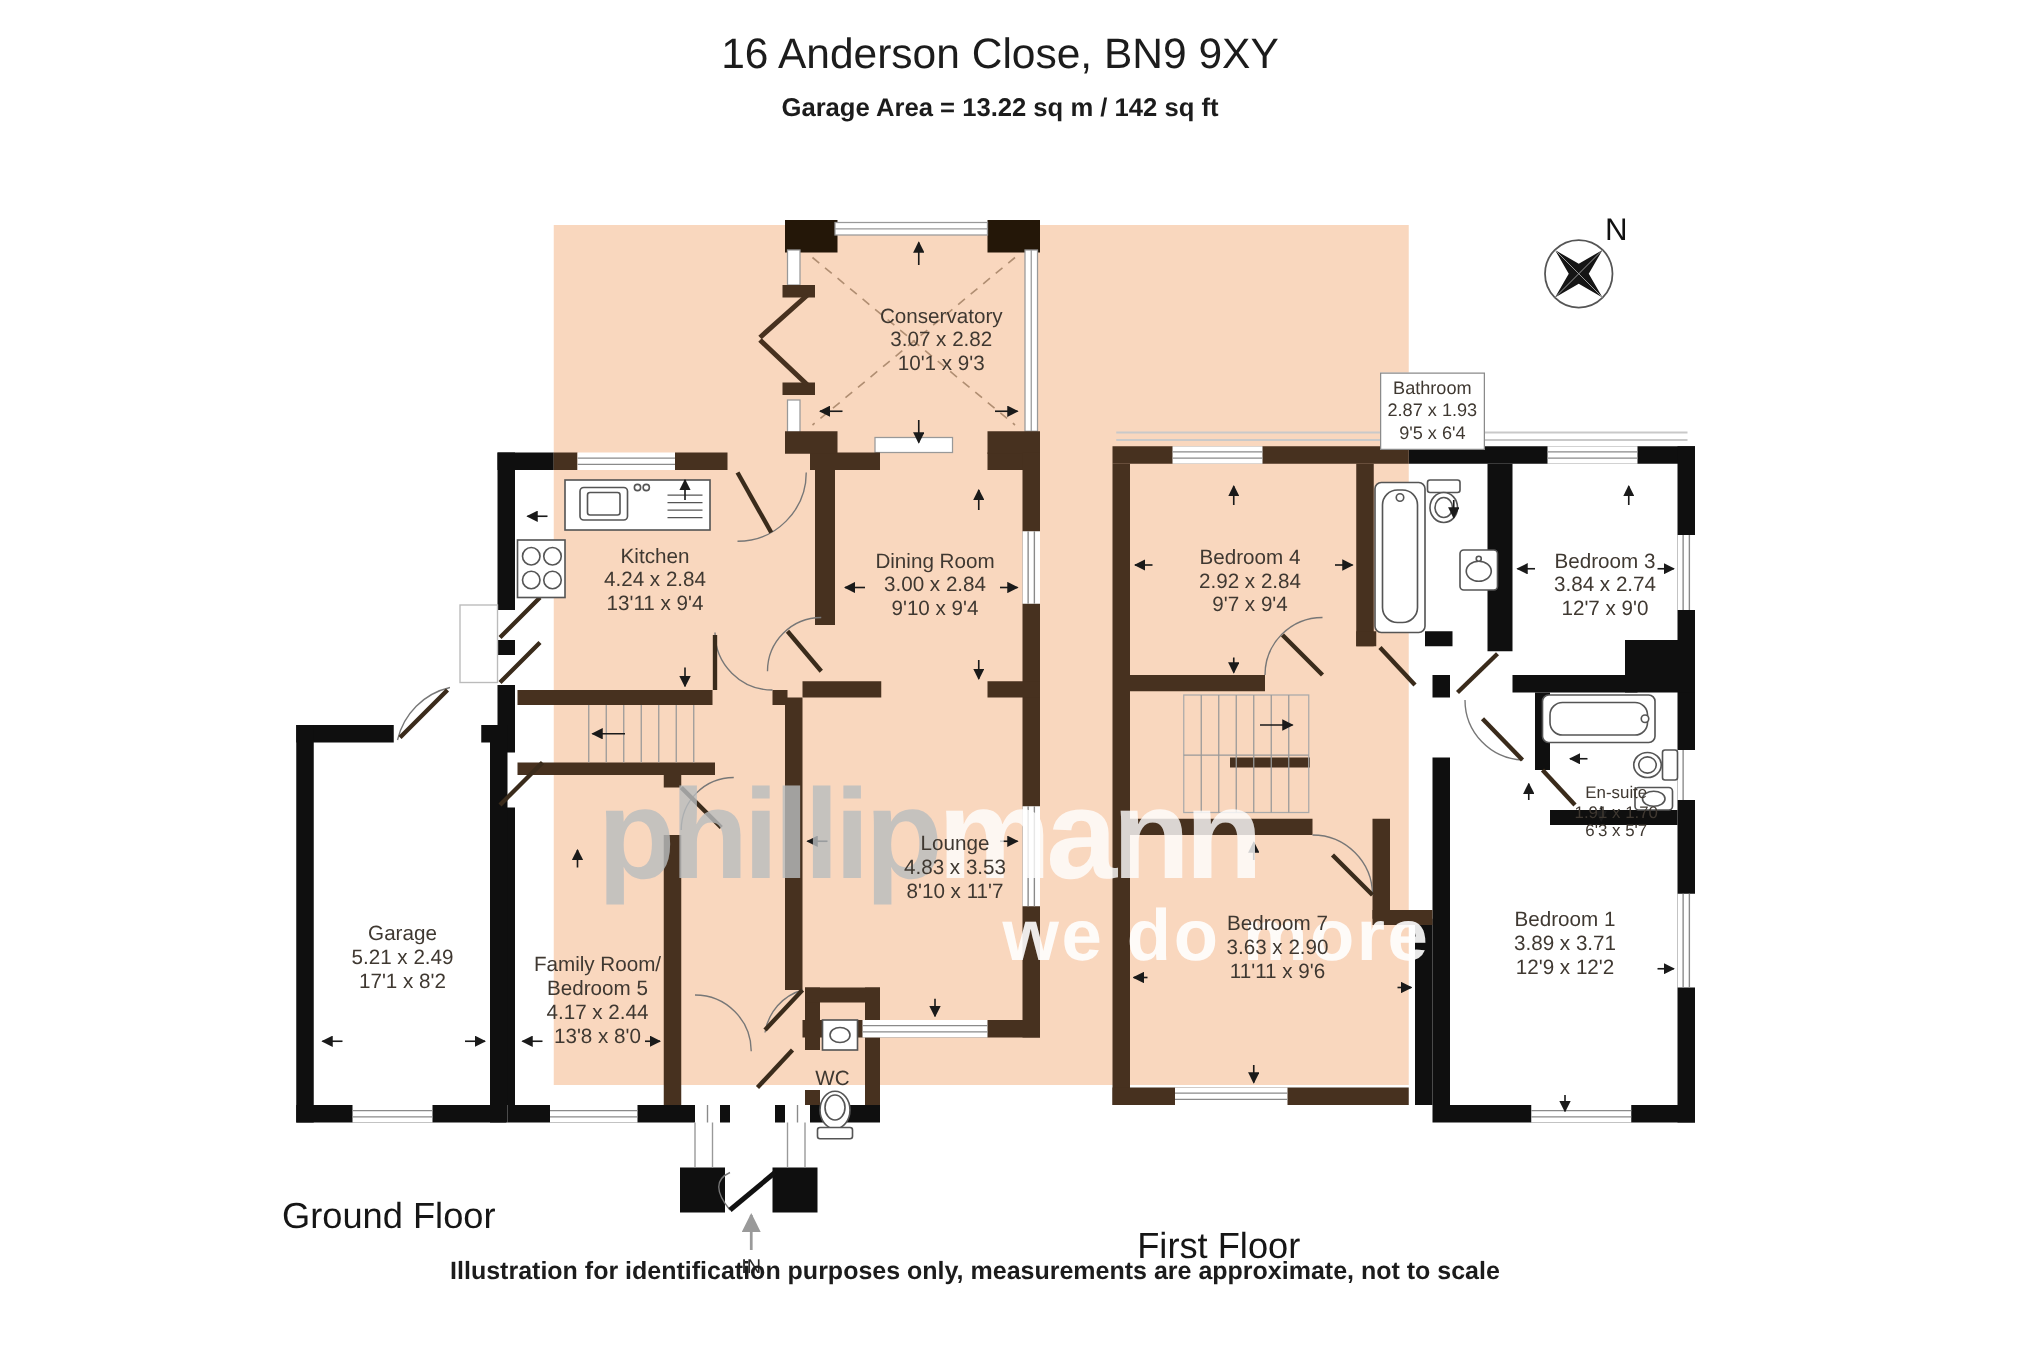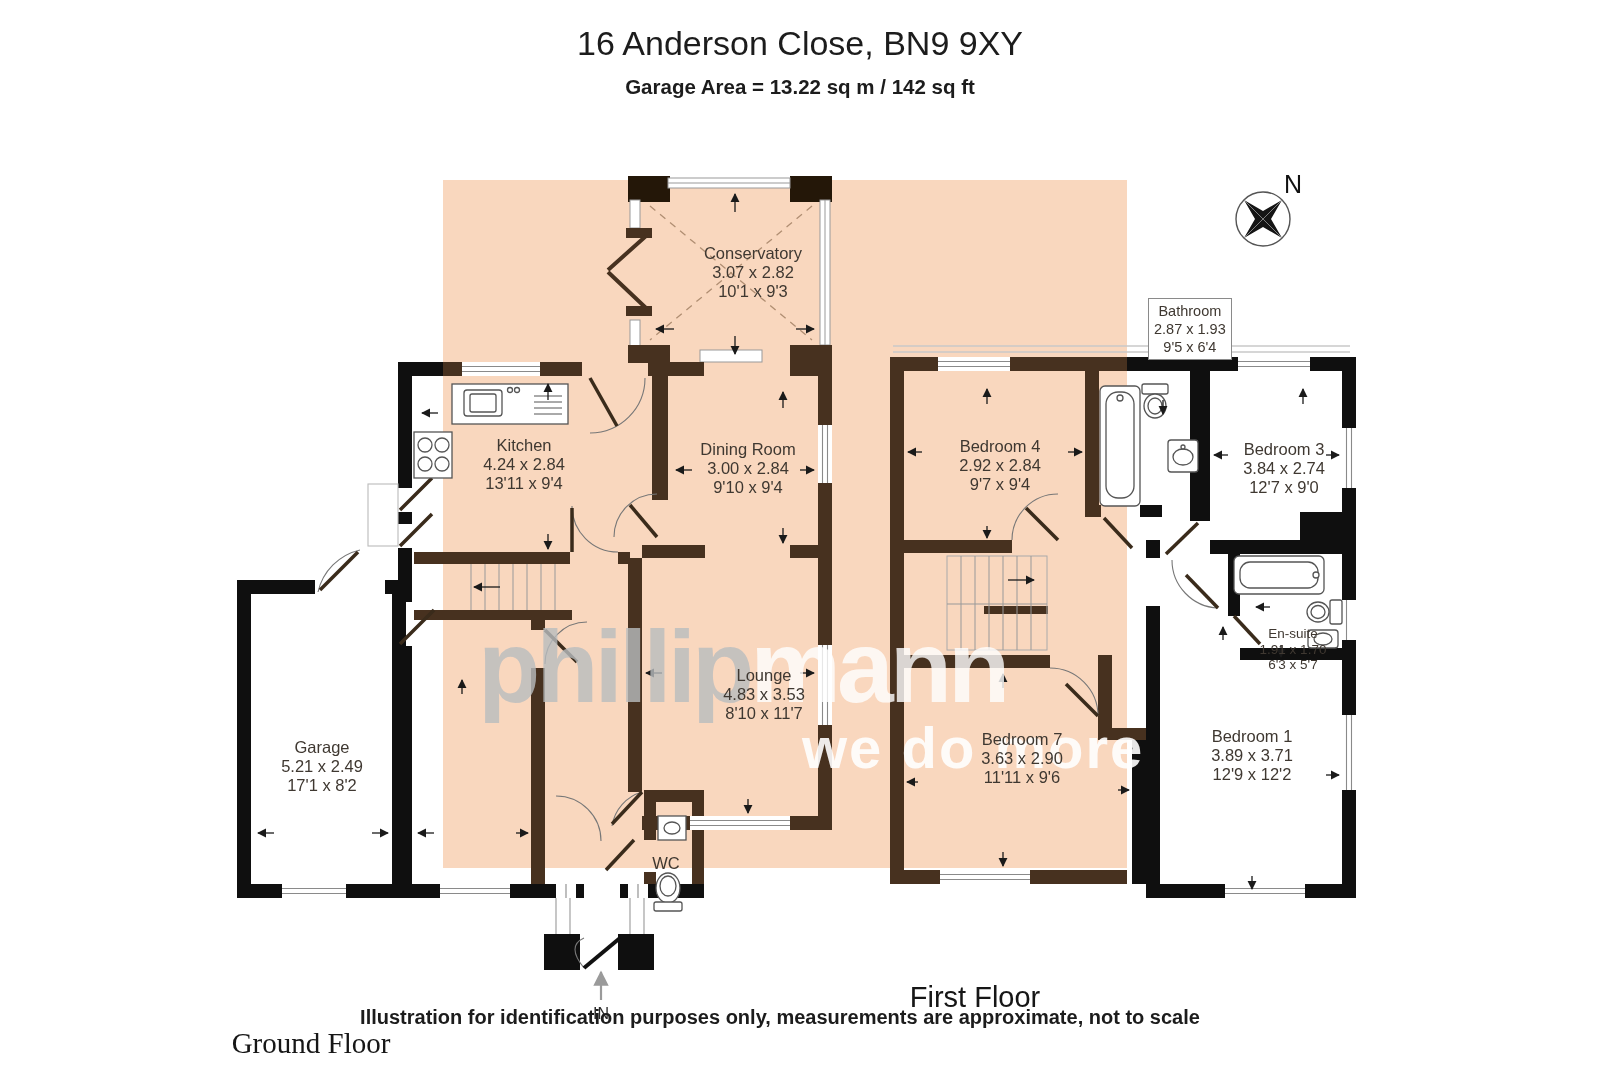--- a/index.html
+++ b/index.html
@@ -8,21 +8,21 @@
   .hdr{position:absolute;left:0;width:1600px;text-align:center;}
   .title{top:24px;font-size:34px;letter-spacing:0;}
   .subs{top:72px;font-size:20.5px;font-weight:bold;line-height:29px;}
   .footer{position:absolute;left:0;width:1560px;top:1006px;text-align:center;
           font-size:20px;font-weight:bold;}
   svg.plan{position:absolute;left:0;top:0;}
   .rl{position:absolute;transform:translateX(-50%);text-align:center;color:#3f3831;
       font-size:16.5px;line-height:19px;white-space:nowrap;}
   .rl span{display:block;}
   .boxlab{position:absolute;background:#fff;border:1px solid #8a8a8a;color:#3f3831;
-          font-size:14.5px;line-height:18px;text-align:center;padding:3px 5px;white-space:nowrap;margin-left:44px;}
+          font-size:14.5px;line-height:18px;text-align:center;padding:3px 5px;white-space:nowrap;}
   .boxlab span{display:block;}
   .small{font-size:13.5px;line-height:15.5px;}
   .floorlab{position:absolute;transform:translateX(-50%);font-size:29px;color:#161616;white-space:nowrap;}
   .inlab{position:absolute;transform:translateX(-50%);font-size:16px;color:#2a2a2a;}
   .nlab{position:absolute;font-size:25px;color:#111;}
 </style>
 </head>
 <body>
 
 <div class="canvas">
@@ -328,20 +328,26 @@
   <div class="rl" style="left:748px;top:666px;margin-left:16px;">
     <span>Lounge</span>
     <span>4.83 x 3.53</span>
     <span>8'10 x 11'7</span>
   </div>
   <div class="rl" style="left:322px;top:738px;">
     <span>Garage</span>
     <span>5.21 x 2.49</span>
     <span>17'1 x 8'2</span>
   </div>
+  <div class="rl" style="left:478px;top:763px;">
+    <span>Family Room/</span>
+    <span>Bedroom 5</span>
+    <span>4.17 x 2.44</span>
+    <span>13'8 x 8'0</span>
+  </div>
   <div class="rl" style="left:666px;top:854px;">
     <span>WC</span>
   </div>
   <div class="boxlab" style="left:1104px;top:298px;">
     <span>Bathroom</span>
     <span>2.87 x 1.93</span>
     <span>9'5 x 6'4</span>
   </div>
   <div class="rl" style="left:1000px;top:437px;">
     <span>Bedroom 4</span>
@@ -362,20 +368,20 @@
     <span>En-suite</span>
     <span>1.91 x 1.70</span>
     <span>6'3 x 5'7</span>
   </div>
   <div class="rl" style="left:1252px;top:727px;">
     <span>Bedroom 1</span>
     <span>3.89 x 3.71</span>
     <span>12'9 x 12'2</span>
   </div>
 
-  <div class="floorlab" style="left:311px;top:1027px;font-family:Liberation Serif, serif;">Ground Floor</div>
+  <div class="floorlab" style="left:311px;top:957px;">Ground Floor</div>
   <div class="floorlab" style="left:975px;top:981px;">First Floor</div>
   <div class="inlab" style="left:601px;top:1005px;">IN</div>
   <div class="nlab" style="left:1284px;top:170px;">N</div>
 
   <div class="footer">Illustration for identification purposes only, measurements are approximate, not to scale</div>
 
 </div>
 
 </body></html>

